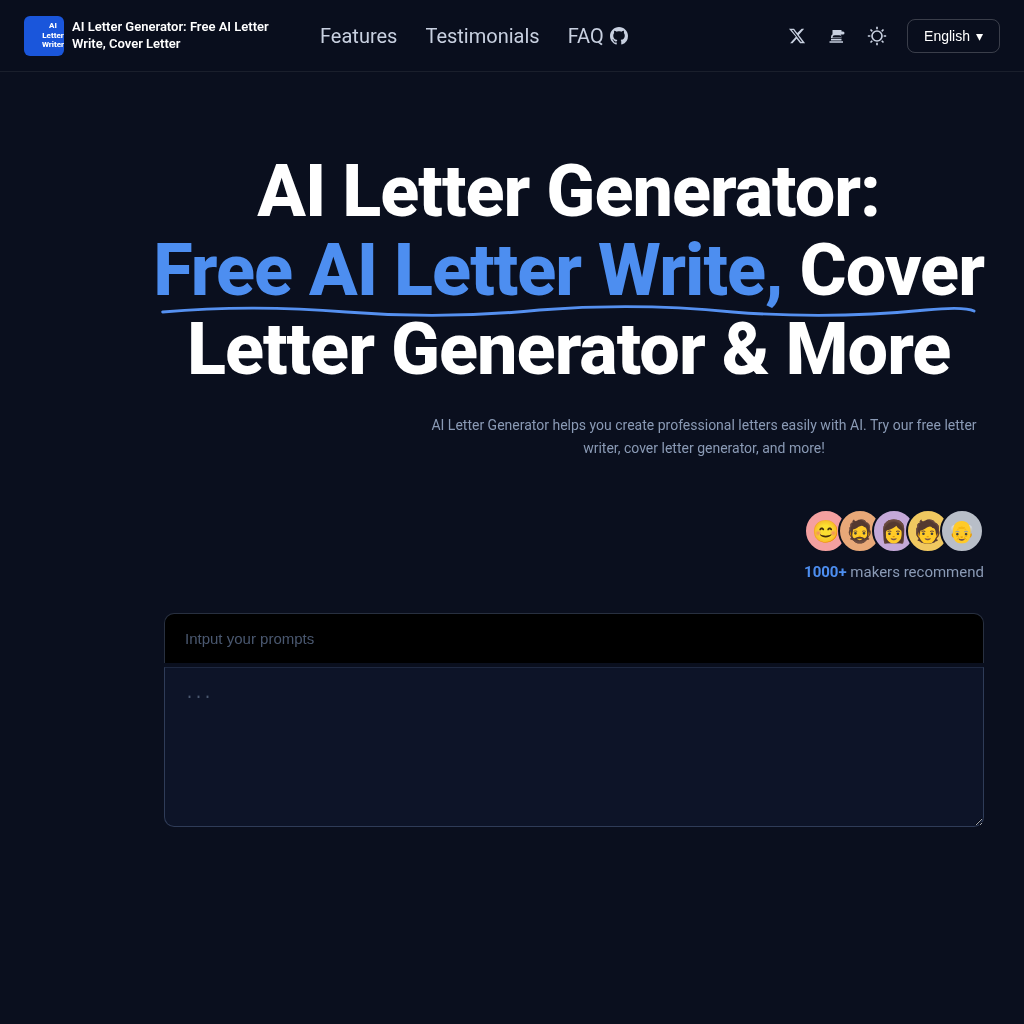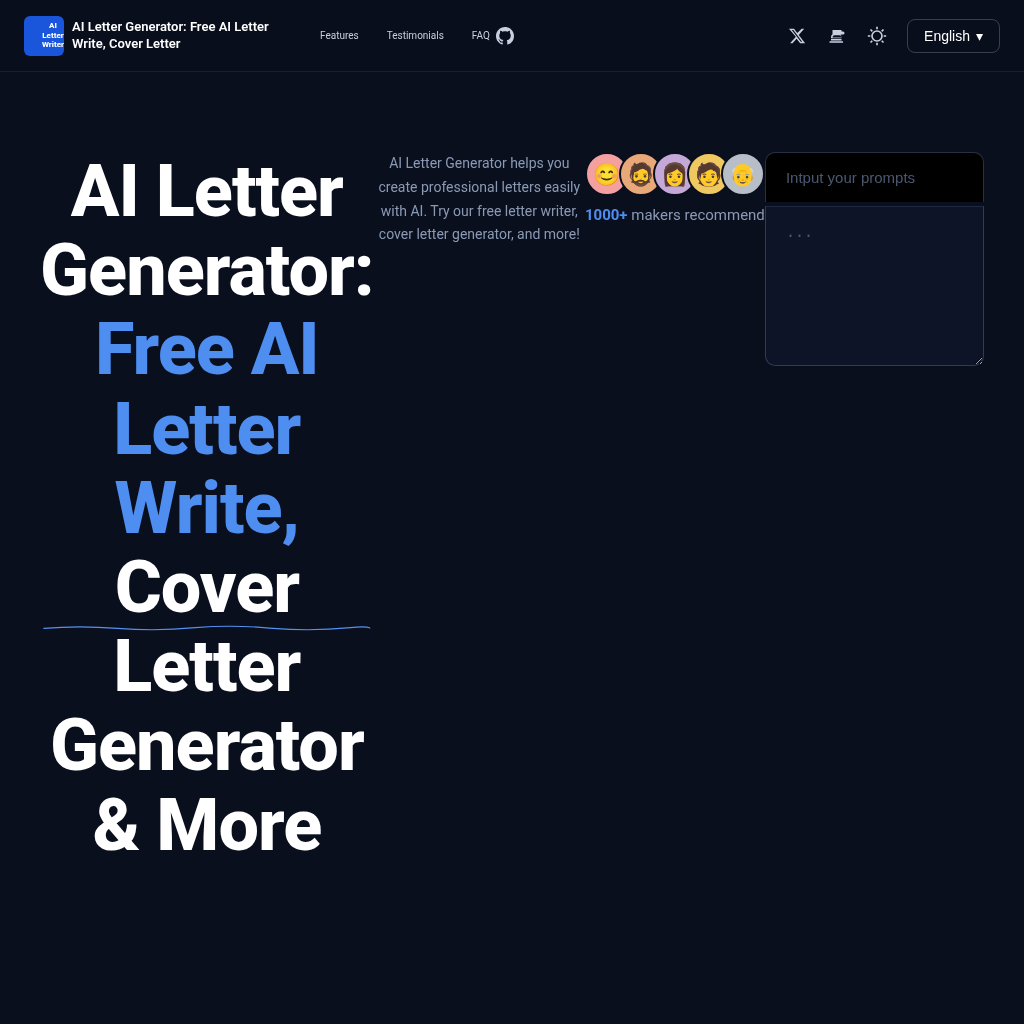--- a/index.html
+++ b/index.html
@@ -60,21 +60,21 @@
     .nav-links {
       display: flex;
       align-items: center;
       gap: 4px;
       flex: 1;
     }
 
     .nav-link {
       color: #c8d0e0;
       text-decoration: none;
-      font-size: 10px;
+      font-size: 20px;
       padding: 8px 12px;
       border-radius: 6px;
       cursor: pointer;
       display: flex;
       align-items: center;
       gap: 6px;
     }
 
     .nav-icons {
       display: flex;
@@ -107,22 +107,22 @@
       cursor: pointer;
       color: #fff;
       font-size: 14px;
       background: transparent;
       margin-left: 8px;
     }
 
     
     .hero {
       display: flex;
-      flex-direction: row;
-      align-items: flex-start;
+      flex-direction: column;
+      align-items: flex-end;
       padding: 80px 40px 40px;
       text-align: center;
     }
 
     .hero-title {
       font-size: 72px;
       font-weight: 800;
       line-height: 1.1;
       letter-spacing: -1px;
       margin-bottom: 24px;

